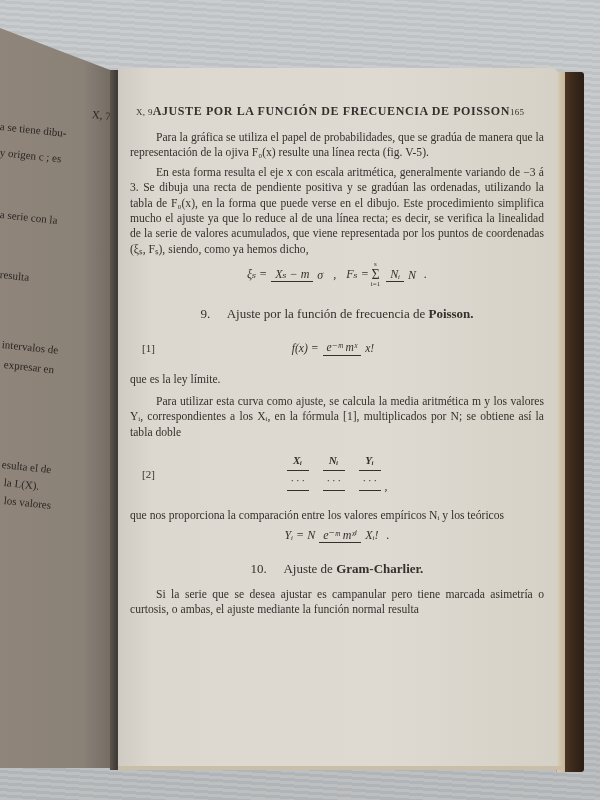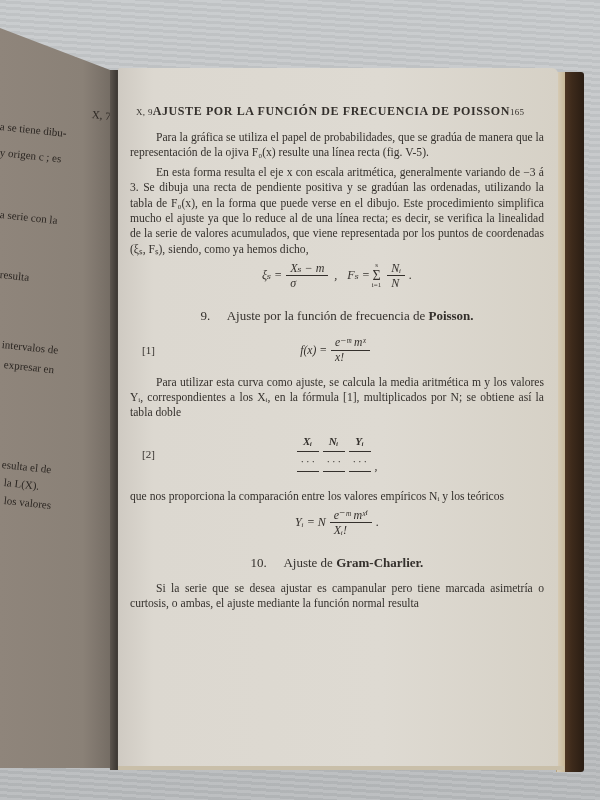--- a/index.html
+++ b/index.html
@@ -79,34 +79,34 @@
       text-align: justify;
     }
     .body p { margin: 0; font-family: Liberation Serif, serif; }
     .indent { text-indent: 26px; }
     .formula {
       display: flex; align-items: center; justify-content: center;
       margin: 4px 0 6px 0;
       font-style: italic;
       font-size: 12px;
     }
-    .frac { display: inline-flex; flex-direction: column; margin: 0 4px; }
+    .frac { display: inline-flex; flex-direction: row; align-items: center; margin: 0 4px; }
     .frac .num { border-bottom: 1px solid #34302c; padding: 0 4px; line-height: 14px; }
     .frac .den { line-height: 14px; padding: 0 4px; }
     .eq-line { position: relative; display: flex; align-items: center; margin: 6px 0; min-height: 34px; }
     .eq-label { position: absolute; left: 12px; font-style: normal; font-size: 11px; }
     .eq-center { margin: 0 auto; display: flex; align-items: center; font-style: italic; }
     .section-title {
       font-size: 13px;
       margin: 18px 0 10px 0;
       text-align: center;
     }
     .section-title .num { margin-right: 14px; }
     .section-title b { font-weight: bold; }
-    .table2 { display: flex; gap: 4px; font-style: italic; font-weight: bold; font-size: 11px; }
+    .table2 { display: flex; gap: 14px; font-style: italic; font-weight: bold; font-size: 11px; }
     .table2 .col { display: flex; flex-direction: column; align-items: center; width: 22px; }
     .table2 .col span { line-height: 13px; }
     .table2 .rule { width: 22px; border-top: 1px solid #34302c; margin: 3px 0; }
     .sigma { display: inline-flex; flex-direction: column; align-items: center; font-size: 7px; line-height: 7px; margin: 0 2px; font-style: normal; }
     .sigma .s { font-size: 14px; line-height: 13px; }
     .page-bottom-edge {
       position: absolute;
       left: 118px; top: 766px;
       width: 446px; height: 4px;
       background: #c9bfa9;
@@ -175,20 +175,21 @@
         <span class="eq-label">[1]</span>
         <span class="eq-center">
           <span>f(x) =</span>
           <span class="frac">
             <span class="num">e⁻ᵐ mˣ</span>
             <span class="den">x!</span>
           </span>
         </span>
       </div>
 
+      <p>que es la ley límite.</p>
       <p class="indent" style="margin-top:7px;">Para utilizar esta curva como ajuste, se calcula la media aritmética m y los valores Yᵢ, correspondientes a los Xᵢ, en la fórmula [1], multiplicados por N; se obtiene así la tabla doble</p>
 
       <div class="eq-line" style="min-height:56px;">
         <span class="eq-label">[2]</span>
         <span class="eq-center">
           <span class="table2">
             <span class="col">
               <span>Xᵢ</span>
               <span class="rule"></span>
               <span style="font-weight:normal;">· · ·</span>

